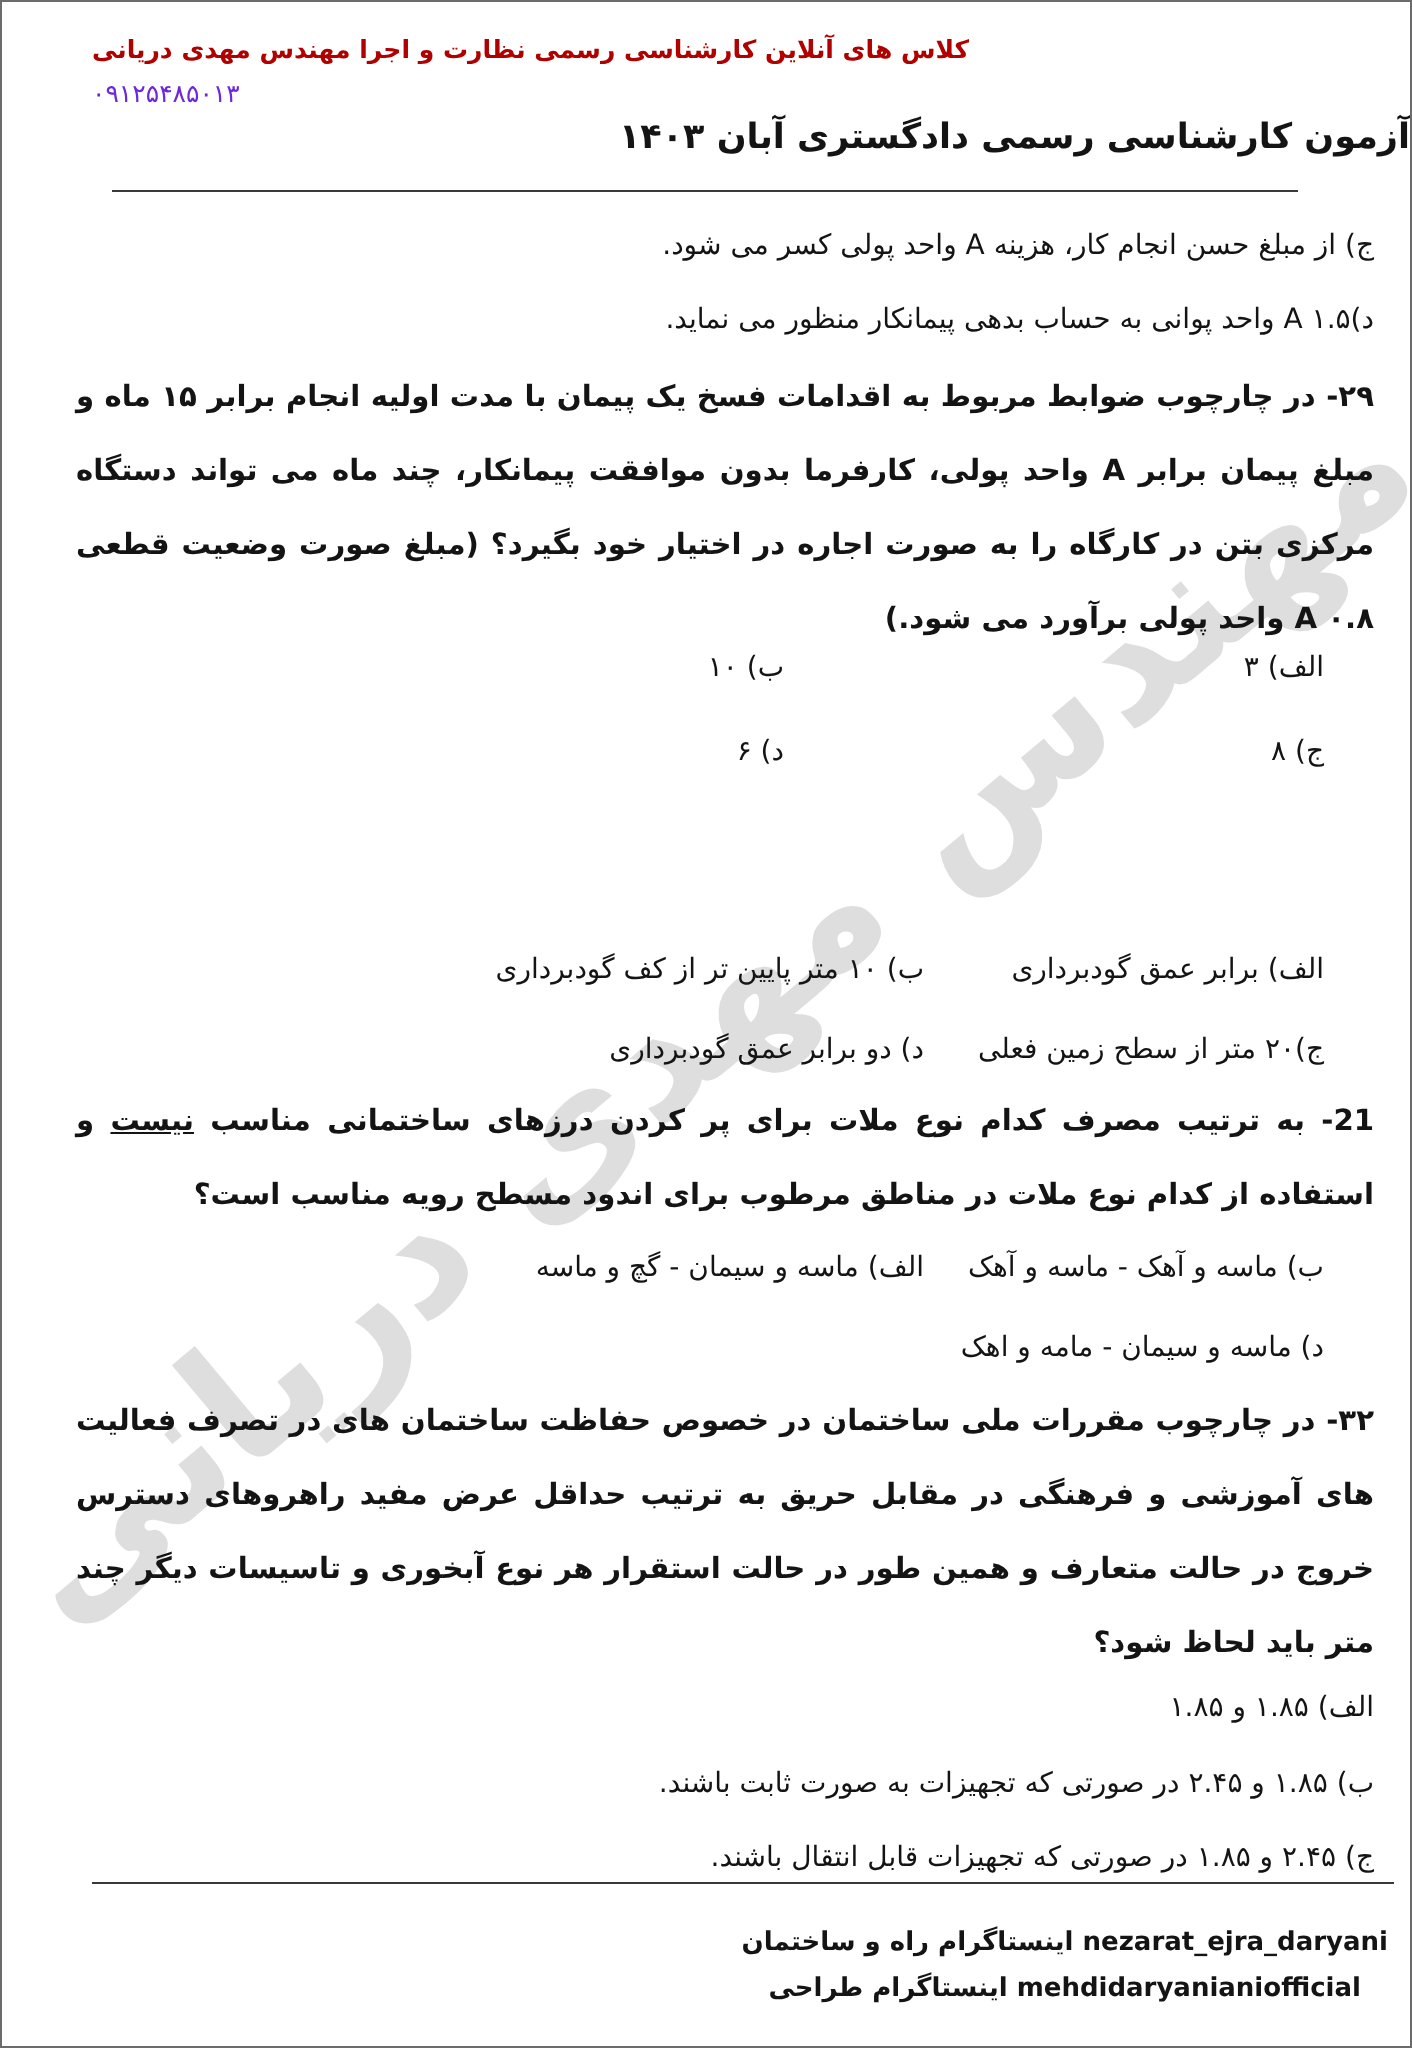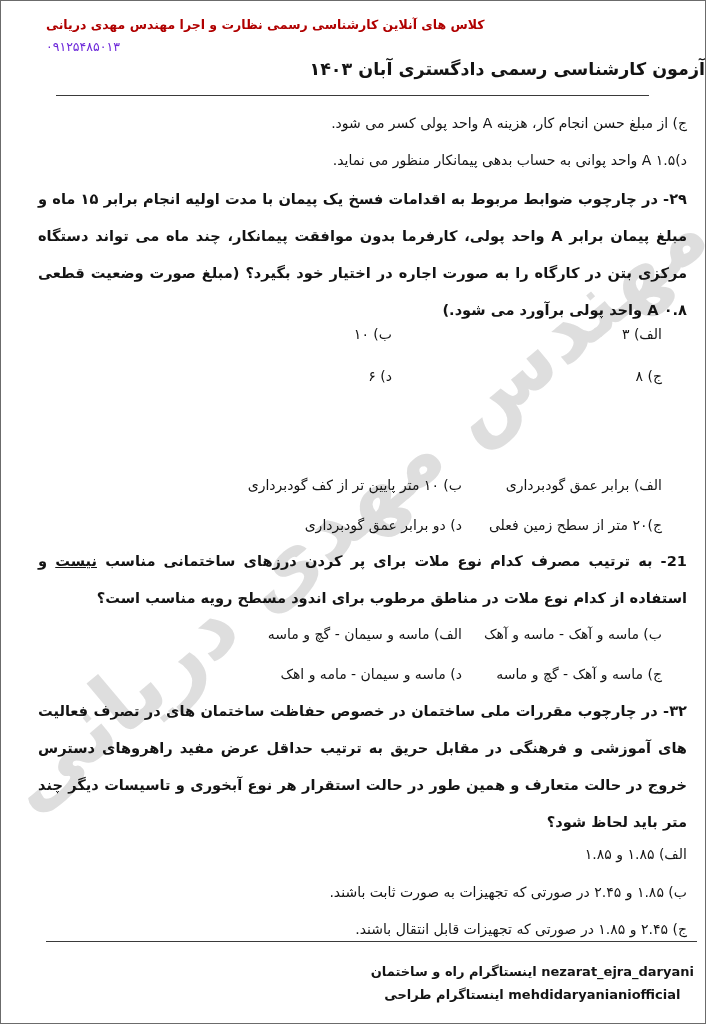--- a/index.html
+++ b/index.html
@@ -77,21 +77,20 @@
     <span class="cell">ج)۲۰ متر از سطح زمین فعلی</span>
     <span class="cell">د) دو برابر عمق گودبرداری</span>
   </div>
 
   <p class="blk question q31">
     <span>21- به ترتیب مصرف کدام نوع ملات برای پر کردن درزهای ساختمانی مناسب </span><span class="u">نیست</span><span> و استفاده از کدام نوع ملات در مناطق مرطوب برای اندود مسطح رویه مناسب است؟</span>
   </p>
   <div class="blk optgrid g31">
     <span class="cell">ب) ماسه و آهک - ماسه و آهک</span>
     <span class="cell">الف) ماسه و سیمان - گچ و ماسه</span>
-    <span class="cell">ج) ماسه و آهک - گچ و ماسه</span>
     <span class="cell">د) ماسه و سیمان - مامه و اهک</span>
   </div>
 
   <p class="blk question q32">۳۲- در چارچوب مقررات ملی ساختمان در خصوص حفاظت ساختمان های در تصرف فعالیت های آموزشی و فرهنگی در مقابل حریق به ترتیب حداقل عرض مفید راهروهای دسترس خروج در حالت متعارف و همین طور در حالت استقرار هر نوع آبخوری و تاسیسات دیگر چند متر باید لحاظ شود؟</p>
   <div class="blk q32opts">
     <div class="optline">الف) ۱.۸۵  و  ۱.۸۵</div>
     <div class="optline">ب) ۱.۸۵ و ۲.۴۵ در صورتی که تجهیزات به صورت ثابت باشند.</div>
     <div class="optline">ج) ۲.۴۵ و ۱.۸۵ در صورتی که تجهیزات قابل انتقال باشند.</div>
   </div>
 

